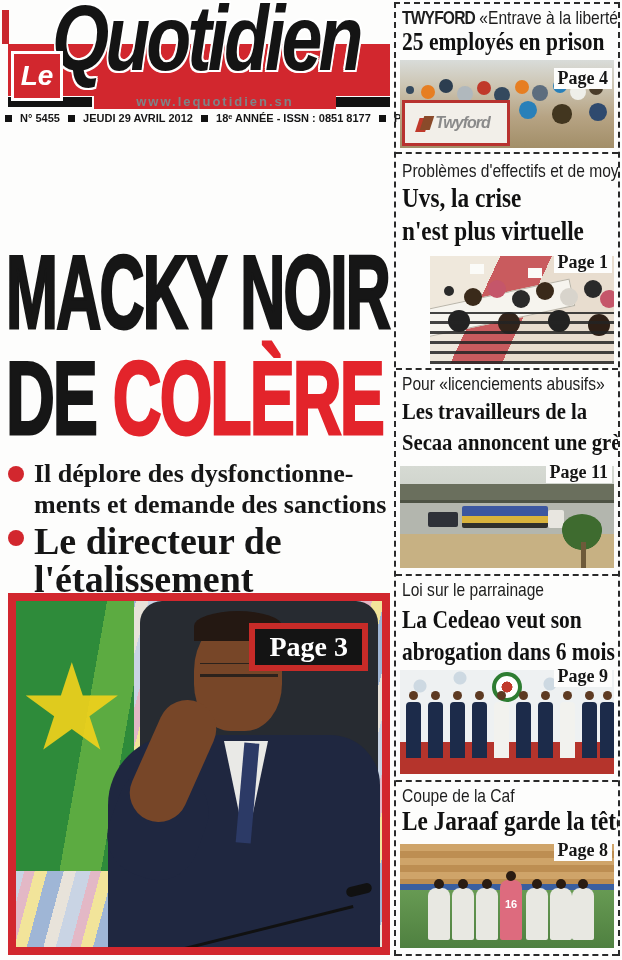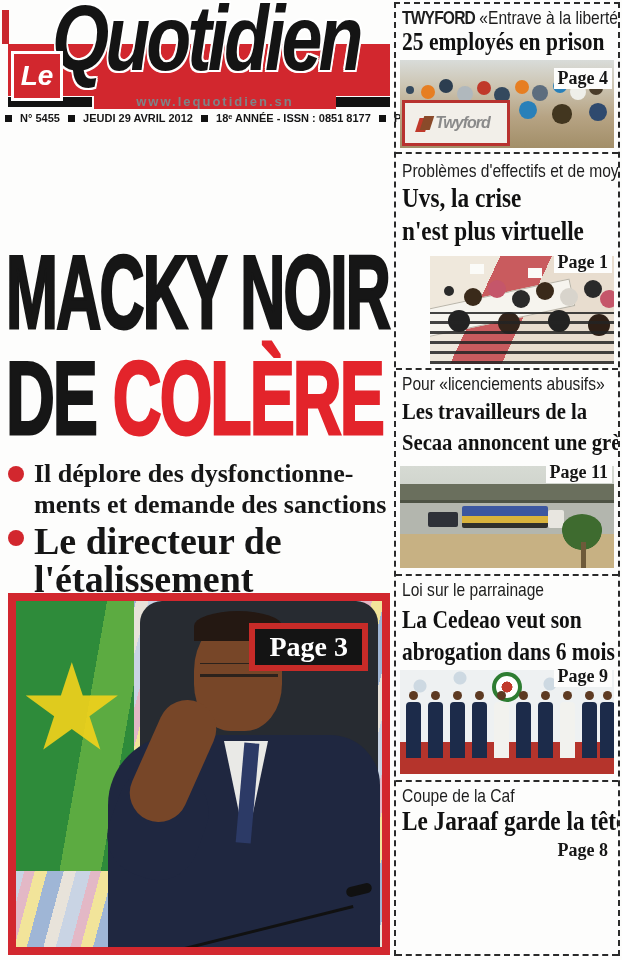--- a/index.html
+++ b/index.html
@@ -312,16 +312,28 @@
         <div class="ce-fig robe" style="left:160px"></div>
         <div class="ce-fig" style="left:182px"></div>
         <div class="ce-fig" style="left:200px"></div>
       </div>
     </div>
 
     <div class="story s5">
       <div class="kicker">Coupe de la Caf</div>
       <div class="hl">Le Jaraaf garde la tête</div>
       <div class="pageref">Page 8</div>
+      <div class="ph">
+        <div class="ca-stands"></div>
+        <div class="ca-blue"></div>
+        <div class="ca-pitch"></div>
+        <div class="ca-p" style="left:28px"></div>
+        <div class="ca-p" style="left:52px"></div>
+        <div class="ca-p" style="left:76px"></div>
+        <div class="ca-p pink" style="left:100px">16</div>
+        <div class="ca-p" style="left:126px"></div>
+        <div class="ca-p" style="left:150px"></div>
+        <div class="ca-p" style="left:172px"></div>
+      </div>
     </div>
 
   </div>
 </div>
 
 </body></html>

